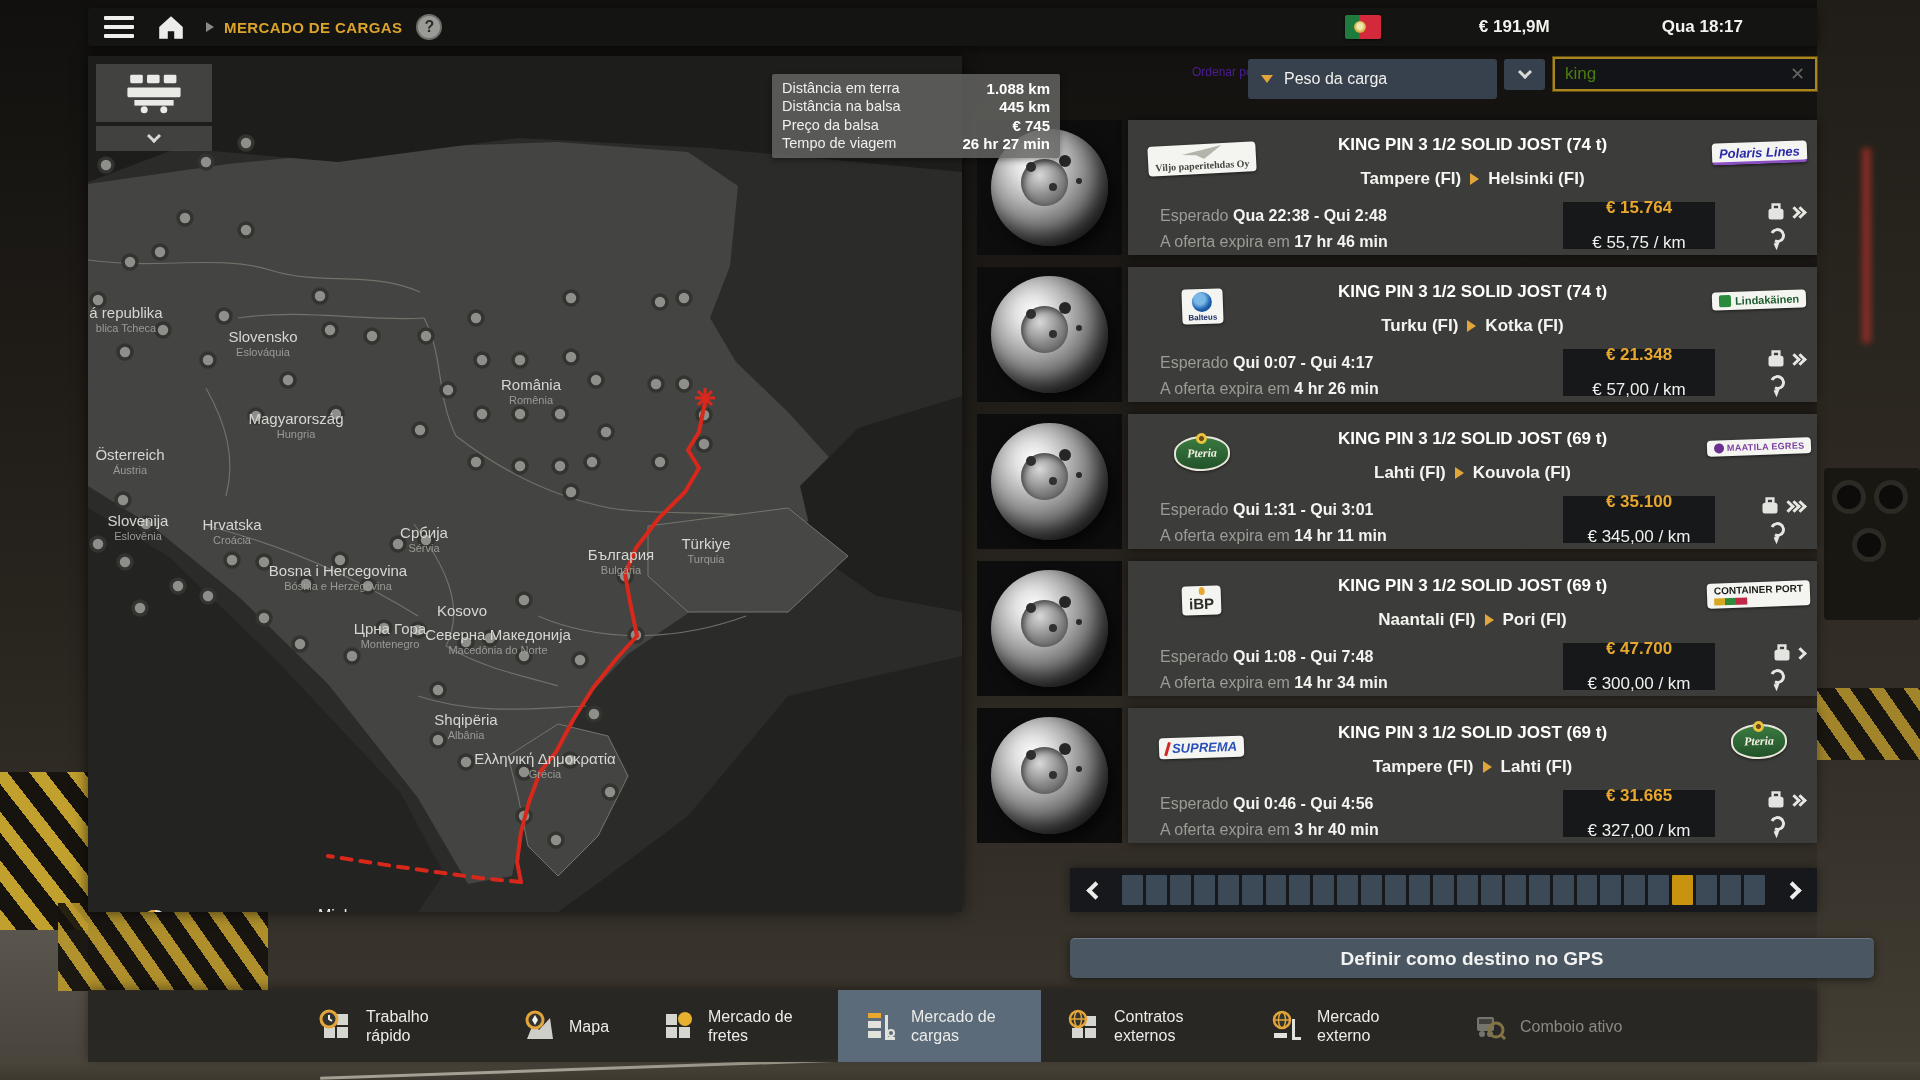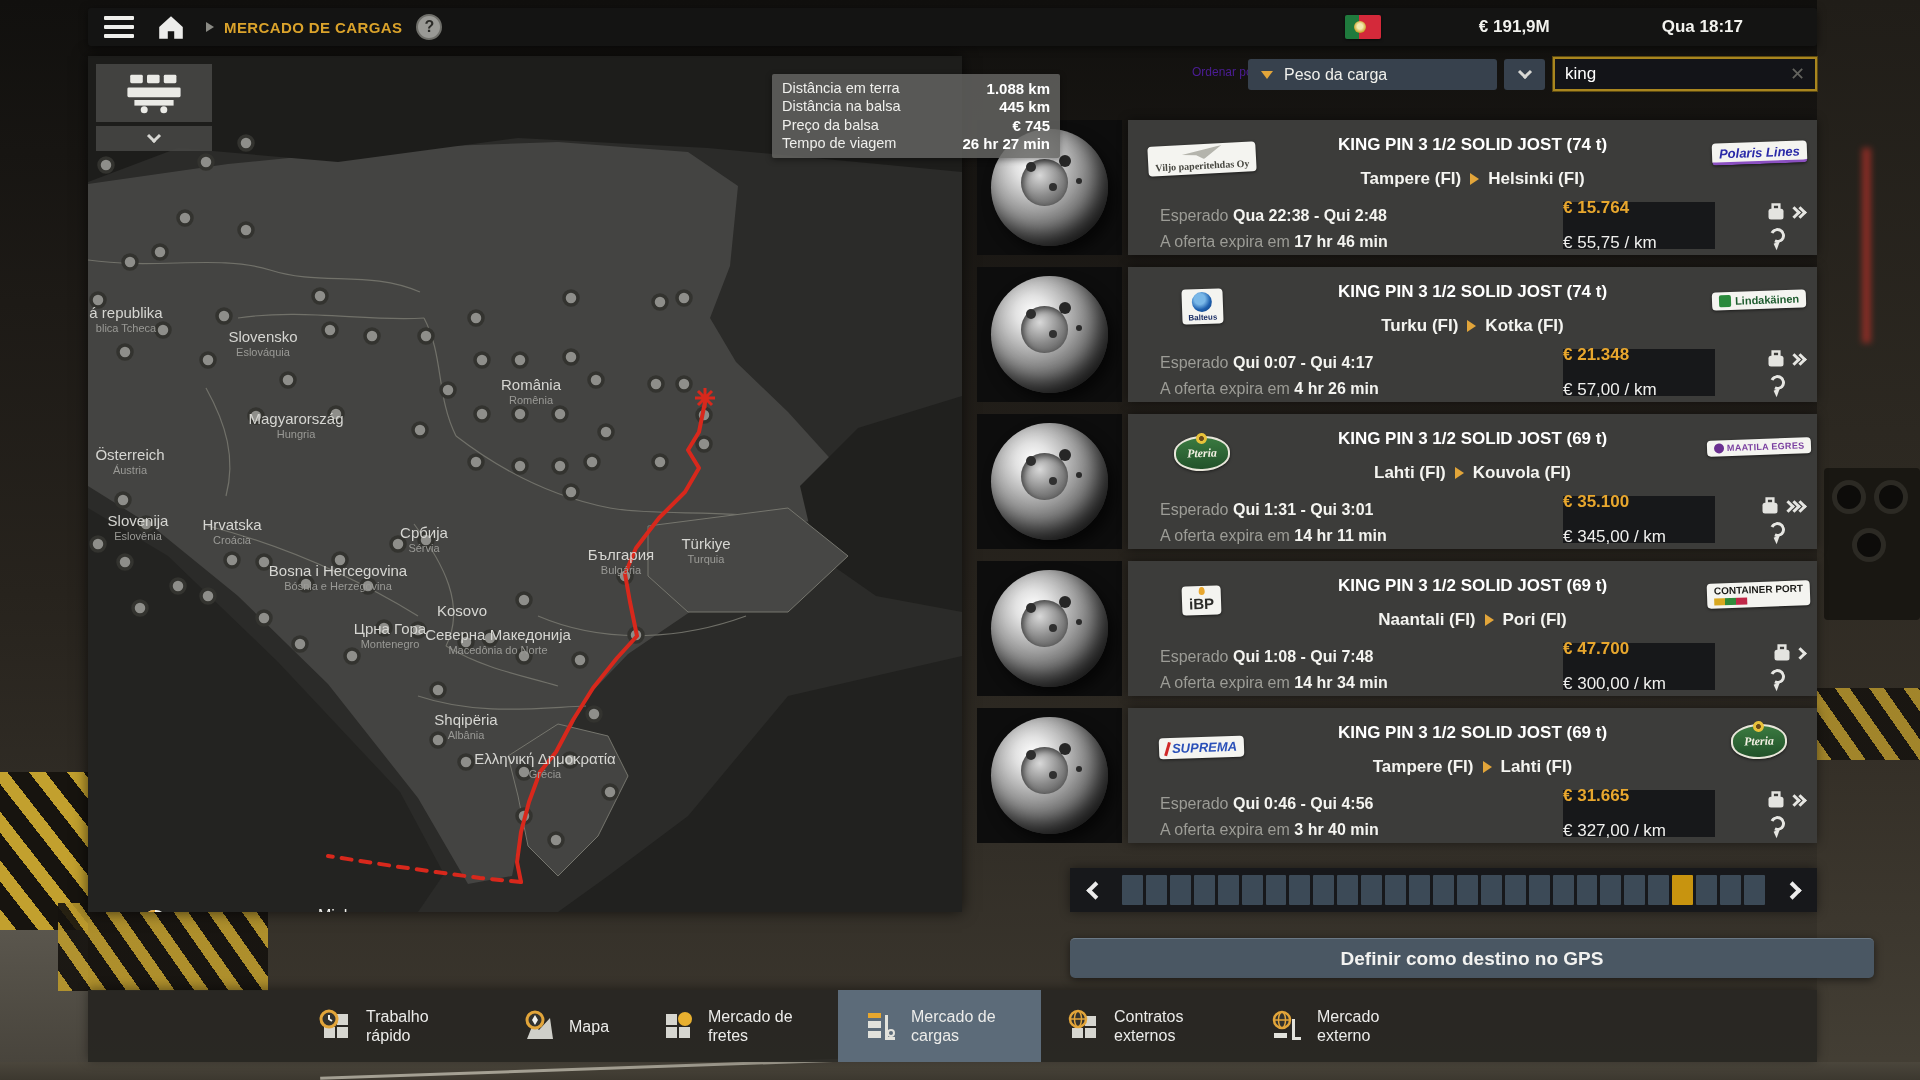--- a/index.html
+++ b/index.html
@@ -50,29 +50,29 @@
   .legend-mouse::after{content:"";position:absolute;left:10px;top:2px;width:2px;height:10px;background:#55524a}
   .legend-loc{position:absolute;left:230px;top:850px;width:120px;color:#f2f2ee;font-size:16px;line-height:19px}
   
   .route-info{position:absolute;left:772px;top:74px;width:288px;height:84px;background:rgba(100,100,98,.84);
               border-radius:2px;z-index:6;padding:6px 10px;display:flex;flex-direction:column;justify-content:space-between;box-shadow:0 2px 6px rgba(0,0,0,.4)}
   .ri-row{display:flex;justify-content:space-between;}
   .ri-label{color:#efefec;font-size:14.5px}
   .ri-value{color:#fff;font-weight:bold;font-size:15px}
   
   .sort-label{position:absolute;left:1192px;top:65px;color:#4c1d95;font-size:12px;z-index:4}
-  .dropdown{position:absolute;left:1248px;top:59px;width:249px;height:31px;background:#37414d;border-radius:3px;
+  .dropdown{position:absolute;left:1248px;top:59px;width:249px;height:40px;background:#37414d;border-radius:3px;
             display:flex;align-items:center;padding:0 13px;gap:11px;cursor:pointer;z-index:4}
   .tri-down{width:0;height:0;border-top:8px solid #e2a53a;border-left:6px solid transparent;border-right:6px solid transparent}
   .drop-text{color:#f0f0ec;font-size:16px}
   .drop-btn{position:absolute;left:1504px;top:59px;width:41px;height:31px;background:#37414d;border-radius:3px;
             display:flex;align-items:center;justify-content:center;cursor:pointer;z-index:4;border:none}
   .search{position:absolute;left:1553px;top:57px;width:264px;height:34px;background:#131418;border:2px solid #a9861f;
           display:flex;align-items:center;padding:0 10px;z-index:4;box-shadow:0 0 0 1px #5d4a10}
-  .search input{flex:1;background:transparent;border:none;outline:none;color:#ffffff;font-size:17px;font-family:"Liberation Sans",sans-serif}
+  .search input{flex:1;background:transparent;border:none;outline:none;color:#4d7c0f;font-size:17px;font-family:"Liberation Sans",sans-serif}
   .clear-x{color:#63635e;font-size:18px;cursor:pointer}
   
   .r0{top:120px}.r1{top:267px}.r2{top:414px}.r3{top:561px}.r4{top:708px}
   .thumb{position:absolute;left:977px;width:145px;height:135px;background:#0d0d0d;overflow:hidden;z-index:3;cursor:pointer}
   .pin{position:absolute;left:14px;top:9px;width:117px;height:117px;border-radius:50%;
        background:radial-gradient(circle at 36% 32%,#ffffff 0%,#e2e2e2 16%,#b0b0b0 34%,#787878 55%,#3a3a3a 78%,#1c1c1c 100%);
        box-shadow:inset -8px -10px 18px rgba(0,0,0,.55),6px 8px 14px rgba(0,0,0,.6)}
   .pin::before{content:"";position:absolute;left:26%;top:26%;width:40%;height:40%;border-radius:50%;
        background:radial-gradient(circle at 40% 35%,#d8d8d8,#8a8a8a 50%,#454545);box-shadow:inset 2px 3px 6px rgba(0,0,0,.55)}
   .pin::after{content:"";position:absolute;left:58%;top:22%;width:12px;height:12px;border-radius:50%;background:#262626;
@@ -80,21 +80,21 @@
   .card{position:absolute;left:1128px;width:689px;height:135px;background:#3c3c3a;z-index:3;cursor:pointer;box-shadow:0 0 10px rgba(0,0,0,.45)}
   .card-title{position:absolute;top:15px;left:125px;right:125px;text-align:center;color:#ffffff;font-weight:bold;font-size:17px}
   .company-badge{position:absolute;left:18px;top:10px;width:112px;height:58px;display:flex;align-items:center;justify-content:center}
   .dest-badge{position:absolute;right:6px;top:8px;width:104px;height:50px;display:flex;align-items:center;justify-content:center}
   .card-route{position:absolute;top:49px;left:0;right:0;display:flex;justify-content:center;align-items:center;gap:9px;
               font-size:17px;font-weight:bold;color:#f4f4f0}
   .tri-right{width:0;height:0;border-left:9px solid #e2a53a;border-top:6px solid transparent;border-bottom:6px solid transparent}
   .card-times{position:absolute;left:32px;top:83px;font-size:16px;line-height:26px;color:#9c9c96}
   .card-times strong{color:#f4f4f0;font-weight:bold}
   .price-box{position:absolute;right:102px;top:82px;width:152px;height:47px;background:#17181a;
-             display:flex;flex-direction:column;justify-content:center;align-items:flex-start;gap:15px}
+             display:flex;flex-direction:column;justify-content:center;align-items:center;gap:15px}
   .price{color:#e8a72e;font-weight:bold;font-size:17px}
   .per-km{color:#f0f0ee;font-size:17px}
   .flags{position:absolute;right:12px;top:82px;width:80px;display:flex;flex-direction:column;align-items:flex-end;gap:6px}
   .flag-row{display:flex;align-items:center;gap:7px}
   .chevs{display:inline-flex}
   .chev{width:9px;height:9px;border-top:3px solid #e6e6e2;border-right:3px solid #e6e6e2;transform:rotate(45deg);display:inline-block;margin-left:-3px}
   .rotate-icon{width:15px;height:15px;border:3px solid #e6e6e2;border-radius:50%;border-left-color:transparent;
                display:inline-block;position:relative;transform:rotate(-20deg);margin-right:20px}
   .rotate-icon::before{content:"";position:absolute;left:-7px;top:6px;border:5px solid transparent;border-right-color:#e6e6e2;transform:rotate(40deg)}
   
@@ -698,13 +698,24 @@
     <svg viewBox="0 0 34 34" width="34" height="34">
         <circle cx="12" cy="11" r="8" fill="#32322e" stroke="#e2a53a" stroke-width="2.5"></circle>
         <ellipse cx="12" cy="11" rx="3.5" ry="8" fill="none" stroke="#e2a53a" stroke-width="1.5"></ellipse>
         <line x1="4" y1="11" x2="20" y2="11" stroke="#e2a53a" stroke-width="1.5"></line>
         <rect x="4" y="24" width="13" height="5" fill="#e2e2dc"></rect>
         <rect x="22" y="10" width="3" height="18" fill="#e2e2dc"></rect>
         <rect x="22" y="28" width="9" height="3" fill="#e2e2dc"></rect>
       </svg>
     <span class="nav-label">Mercado externo</span>
   </div>
+  <div class="nav-item disabled">
+    <svg viewBox="0 0 34 34" width="34" height="34">
+        <rect x="4" y="8" width="17" height="14" rx="2" fill="#8f8f88"></rect>
+        <rect x="6" y="10" width="13" height="5" fill="#4a4a44"></rect>
+        <circle cx="9" cy="25" r="3" fill="#8f8f88"></circle>
+        <circle cx="17" cy="25" r="3" fill="#8f8f88"></circle>
+        <circle cx="23" cy="21" r="7" fill="none" stroke="#a08c50" stroke-width="3"></circle>
+        <line x1="28" y1="26" x2="32" y2="30" stroke="#a08c50" stroke-width="3"></line>
+      </svg>
+    <span class="nav-label">Comboio ativo</span>
+  </div>
 </div>
 
 </body></html>

